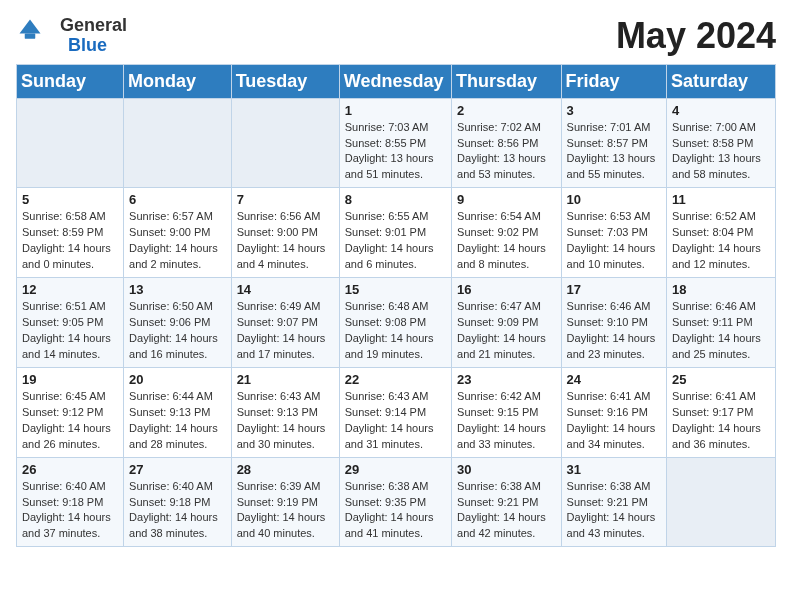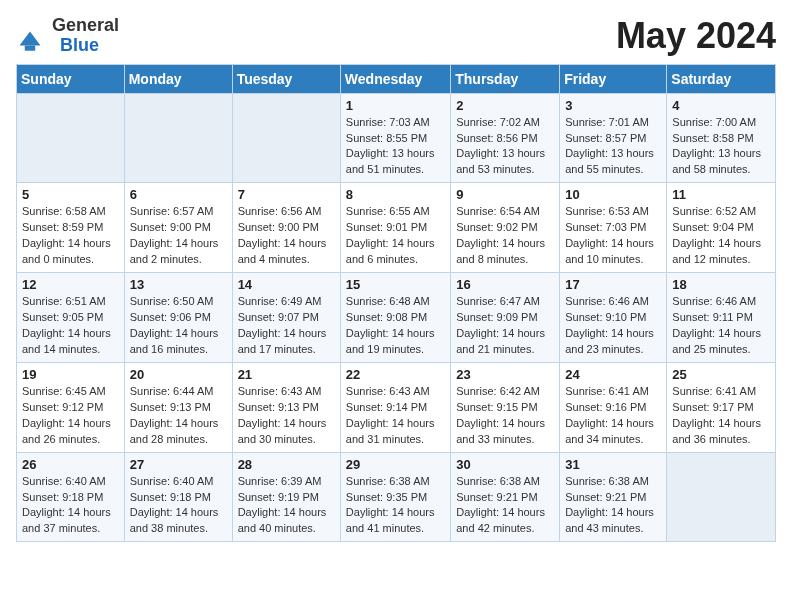--- a/index.html
+++ b/index.html
@@ -11,22 +11,22 @@
       padding: 16px;
     }
     .header {
       display: flex;
       justify-content: space-between;
       align-items: flex-start;
       margin-bottom: 8px;
     }
     .logo {
       display: flex;
-      align-items: flex-end;
-      gap: 8px;
+      align-items: flex-start;
+      gap: 16px;
     }
     .logo-text {
       font-size: 18px;
       font-weight: bold;
       line-height: 1.1;
     }
     .logo-general { color: #333; }
     .logo-blue { color: #1a6bbf; margin-left: 8px; }
     .logo-icon {
       width: 28px;
@@ -47,21 +47,21 @@
       margin-top: 2px;
     }
     table {
       width: 100%;
       border-collapse: collapse;
       font-size: 11px;
     }
     thead tr th {
       background-color: #2e7dbf;
       color: #fff;
-      font-size: 14px;
+      font-size: 18px;
       font-weight: bold;
       padding: 6px 4px;
       text-align: left;
       border: 1px solid #c0d4e8;
     }
     tbody tr td {
       vertical-align: top;
       border: 1px solid #c0d4e8;
       padding: 4px 5px;
       width: 113px;
@@ -204,21 +204,21 @@
           <div class="day-info">
             <div>Sunrise: 6:53 AM</div>
             <div>Sunset: 7:03 PM</div>
             <div>Daylight: 14 hours and 10 minutes.</div>
           </div>
         </td>
         <td>
           <div class="day-number">11</div>
           <div class="day-info">
             <div>Sunrise: 6:52 AM</div>
-            <div>Sunset: 9:04 PM</div>
+            <div>Sunset: 8:04 PM</div>
             <div>Daylight: 14 hours and 12 minutes.</div>
           </div>
         </td>
       </tr>
       <tr>
         <td>
           <div class="day-number">12</div>
           <div class="day-info">
             <div>Sunrise: 6:51 AM</div>
             <div>Sunset: 9:05 PM</div>

